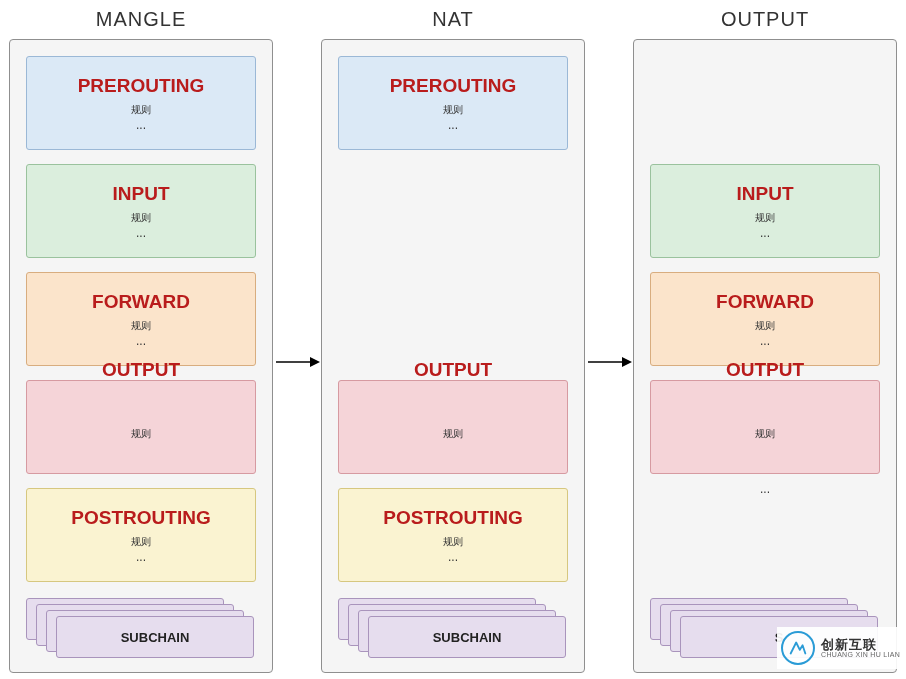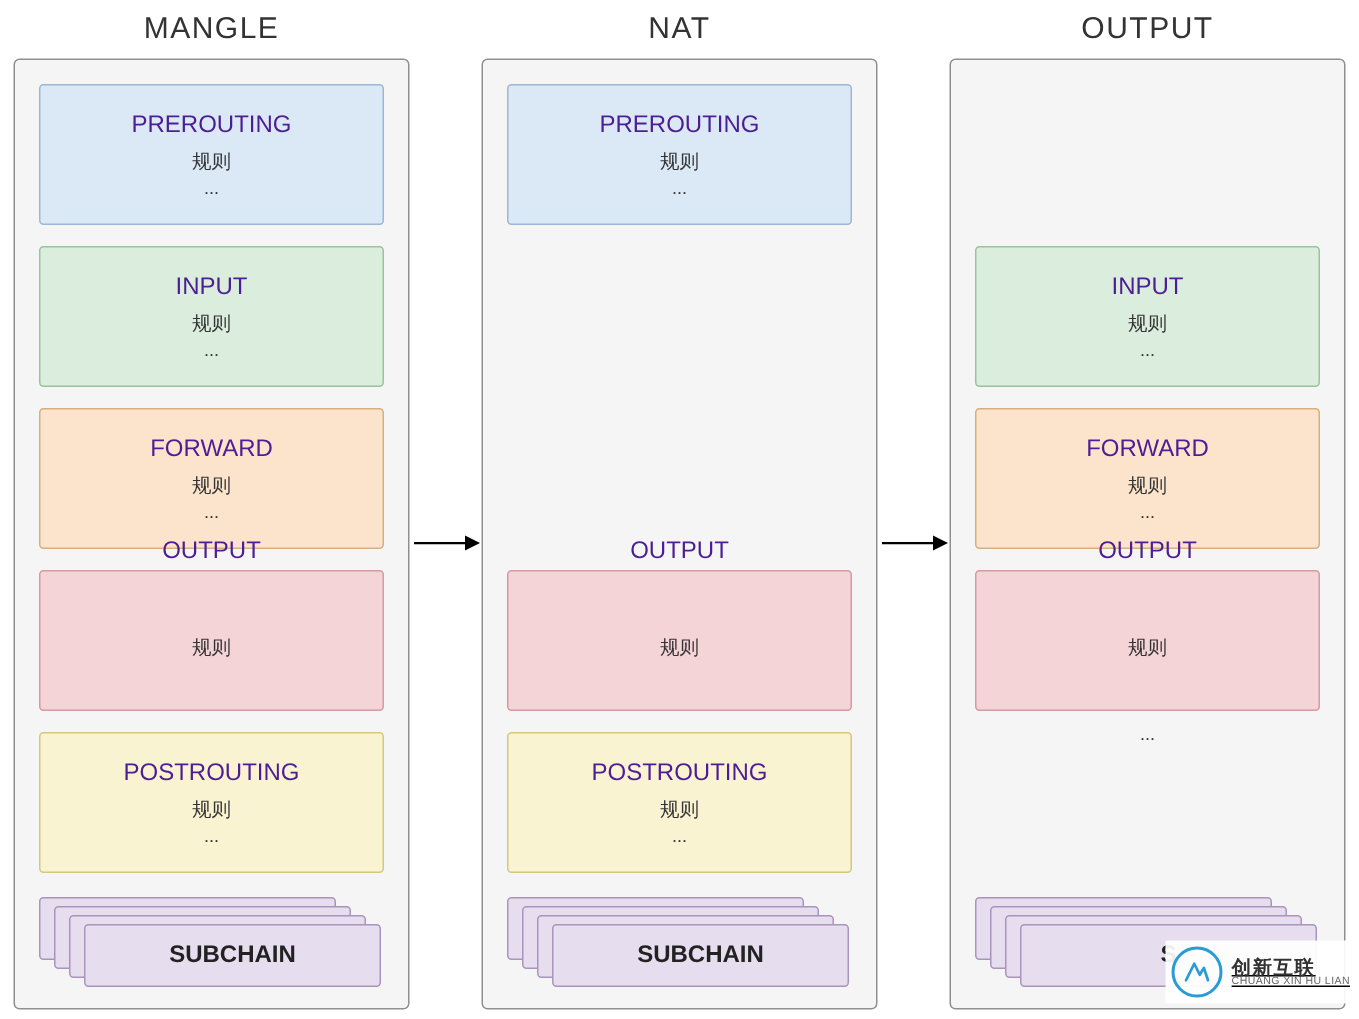--- a/index.html
+++ b/index.html
@@ -47,27 +47,27 @@
     border: 1px solid #6c6c6c;
     border-radius: 3px;
     display: flex;
     flex-direction: column;
     align-items: center;
     justify-content: center;
     text-align: center;
     padding: 6px 4px;
   }
   .chain-name {
-    font-weight: 400;
-    font-size: 16px;
-    color: #4c1d95;
+    font-weight: 700;
+    font-size: 19px;
+    color: #b91c1c;
     margin-bottom: 6px;
   }
   .chain-rule {
-    font-size: 13px;
+    font-size: 10px;
     color: #333;
     margin-bottom: 2px;
   }
   .chain-dots {
     font-size: 12px;
     color: #333;
     line-height: 1;
   }
   .empty-slot {
     width: 100%;
@@ -90,21 +90,21 @@
     position: absolute;
     width: 198px;
     height: 42px;
     background: #e6ddee;
     border: 1px solid #a994bc;
     border-radius: 3px;
     display: flex;
     align-items: center;
     justify-content: center;
     font-weight: 700;
-    font-size: 16px;
+    font-size: 13px;
     color: #222;
   }
   .sc1 { left: 0;  top: 0; }
   .sc2 { left: 10px; top: 6px; }
   .sc3 { left: 20px; top: 12px; }
   .sc4 { left: 30px; top: 18px; }
 
   .arrow {
     width: 46px;
     height: 640px;
@@ -121,21 +121,20 @@
 
   .watermark {
     position: absolute;
     right: 0;
     bottom: 10px;
     display: flex;
     align-items: center;
     background: rgba(255,255,255,0.92);
     padding: 4px 6px 4px 4px;
     gap: 6px;
-    text-decoration: underline;
   }
   .wm-icon {
     width: 34px;
     height: 34px;
     border: 2px solid #2a9bd6;
     border-radius: 50%;
     display: flex;
     align-items: center;
     justify-content: center;
     position: relative;

